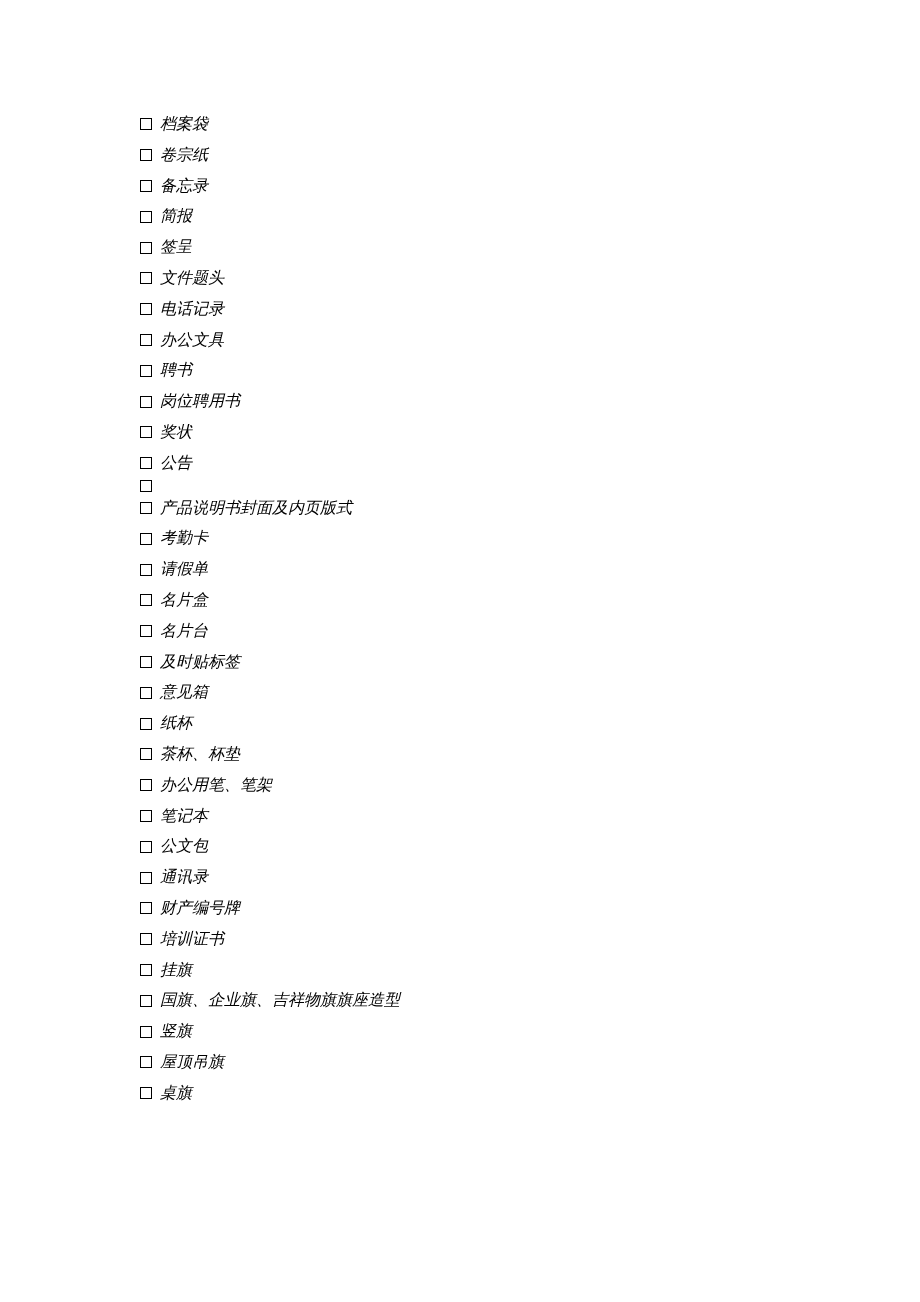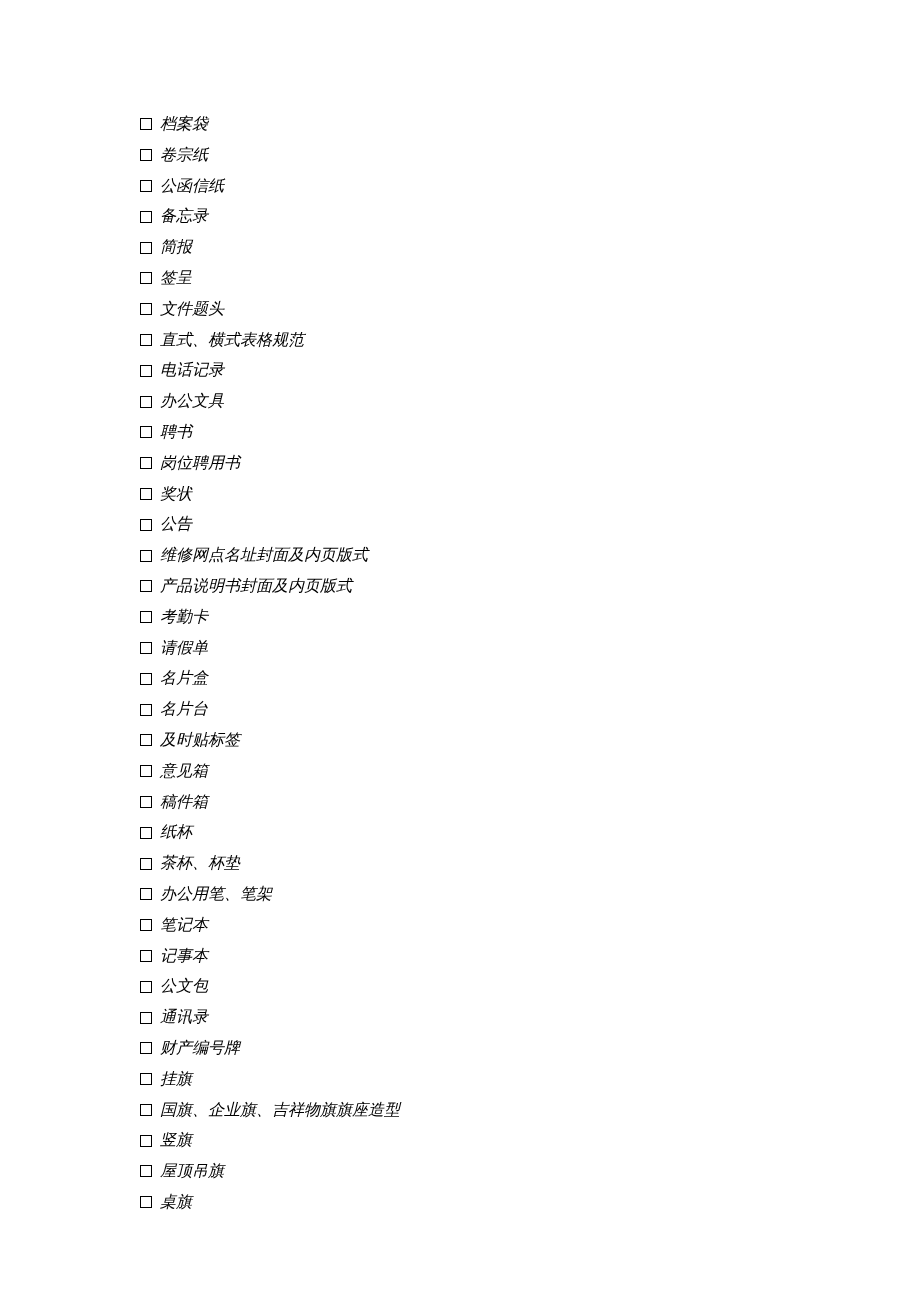--- a/index.html
+++ b/index.html
@@ -41,41 +41,33 @@
     <div class="checklist-item">
       <span class="checkbox"></span>
       <span class="item-text">档案袋</span>
     </div>
     <div class="checklist-item">
       <span class="checkbox"></span>
       <span class="item-text">卷宗纸</span>
     </div>
     <div class="checklist-item">
       <span class="checkbox"></span>
-      <span class="item-text">公函信纸</span>
-    </div>
-    <div class="checklist-item">
-      <span class="checkbox"></span>
       <span class="item-text">备忘录</span>
     </div>
     <div class="checklist-item">
       <span class="checkbox"></span>
       <span class="item-text">简报</span>
     </div>
     <div class="checklist-item">
       <span class="checkbox"></span>
       <span class="item-text">签呈</span>
     </div>
     <div class="checklist-item">
       <span class="checkbox"></span>
       <span class="item-text"> 文件题头</span>
-    </div>
-    <div class="checklist-item">
-      <span class="checkbox"></span>
-      <span class="item-text">直式、横式表格规范</span>
     </div>
     <div class="checklist-item">
       <span class="checkbox"></span>
       <span class="item-text">电话记录</span>
     </div>
     <div class="checklist-item">
       <span class="checkbox"></span>
       <span class="item-text">办公文具</span>
     </div>
     <div class="checklist-item">
@@ -89,21 +81,20 @@
     <div class="checklist-item">
       <span class="checkbox"></span>
       <span class="item-text">奖状</span>
     </div>
     <div class="checklist-item">
       <span class="checkbox"></span>
       <span class="item-text">公告</span>
     </div>
     <div class="checklist-item">
       <span class="checkbox"></span>
-      <span class="item-text">维修网点名址封面及内页版式</span>
     </div>
     <div class="checklist-item">
       <span class="checkbox"></span>
       <span class="item-text">产品说明书封面及内页版式</span>
     </div>
     <div class="checklist-item">
       <span class="checkbox"></span>
       <span class="item-text">考勤卡</span>
     </div>
     <div class="checklist-item">
@@ -121,53 +112,49 @@
     <div class="checklist-item">
       <span class="checkbox"></span>
       <span class="item-text">及时贴标签</span>
     </div>
     <div class="checklist-item">
       <span class="checkbox"></span>
       <span class="item-text">意见箱</span>
     </div>
     <div class="checklist-item">
       <span class="checkbox"></span>
-      <span class="item-text">稿件箱</span>
-    </div>
-    <div class="checklist-item">
-      <span class="checkbox"></span>
       <span class="item-text">纸杯</span>
     </div>
     <div class="checklist-item">
       <span class="checkbox"></span>
       <span class="item-text">茶杯、杯垫</span>
     </div>
     <div class="checklist-item">
       <span class="checkbox"></span>
       <span class="item-text">办公用笔、笔架</span>
     </div>
     <div class="checklist-item">
       <span class="checkbox"></span>
       <span class="item-text">笔记本</span>
     </div>
     <div class="checklist-item">
       <span class="checkbox"></span>
-      <span class="item-text">记事本</span>
-    </div>
-    <div class="checklist-item">
-      <span class="checkbox"></span>
       <span class="item-text">公文包</span>
     </div>
     <div class="checklist-item">
       <span class="checkbox"></span>
       <span class="item-text">通讯录</span>
     </div>
     <div class="checklist-item">
       <span class="checkbox"></span>
       <span class="item-text">财产编号牌</span>
+    </div>
+    <div class="checklist-item">
+      <span class="checkbox"></span>
+      <span class="item-text">培训证书</span>
     </div>
     <div class="checklist-item">
       <span class="checkbox"></span>
       <span class="item-text">挂旗</span>
     </div>
     <div class="checklist-item">
       <span class="checkbox"></span>
       <span class="item-text">国旗、企业旗、吉祥物旗旗座造型</span>
     </div>
     <div class="checklist-item">

